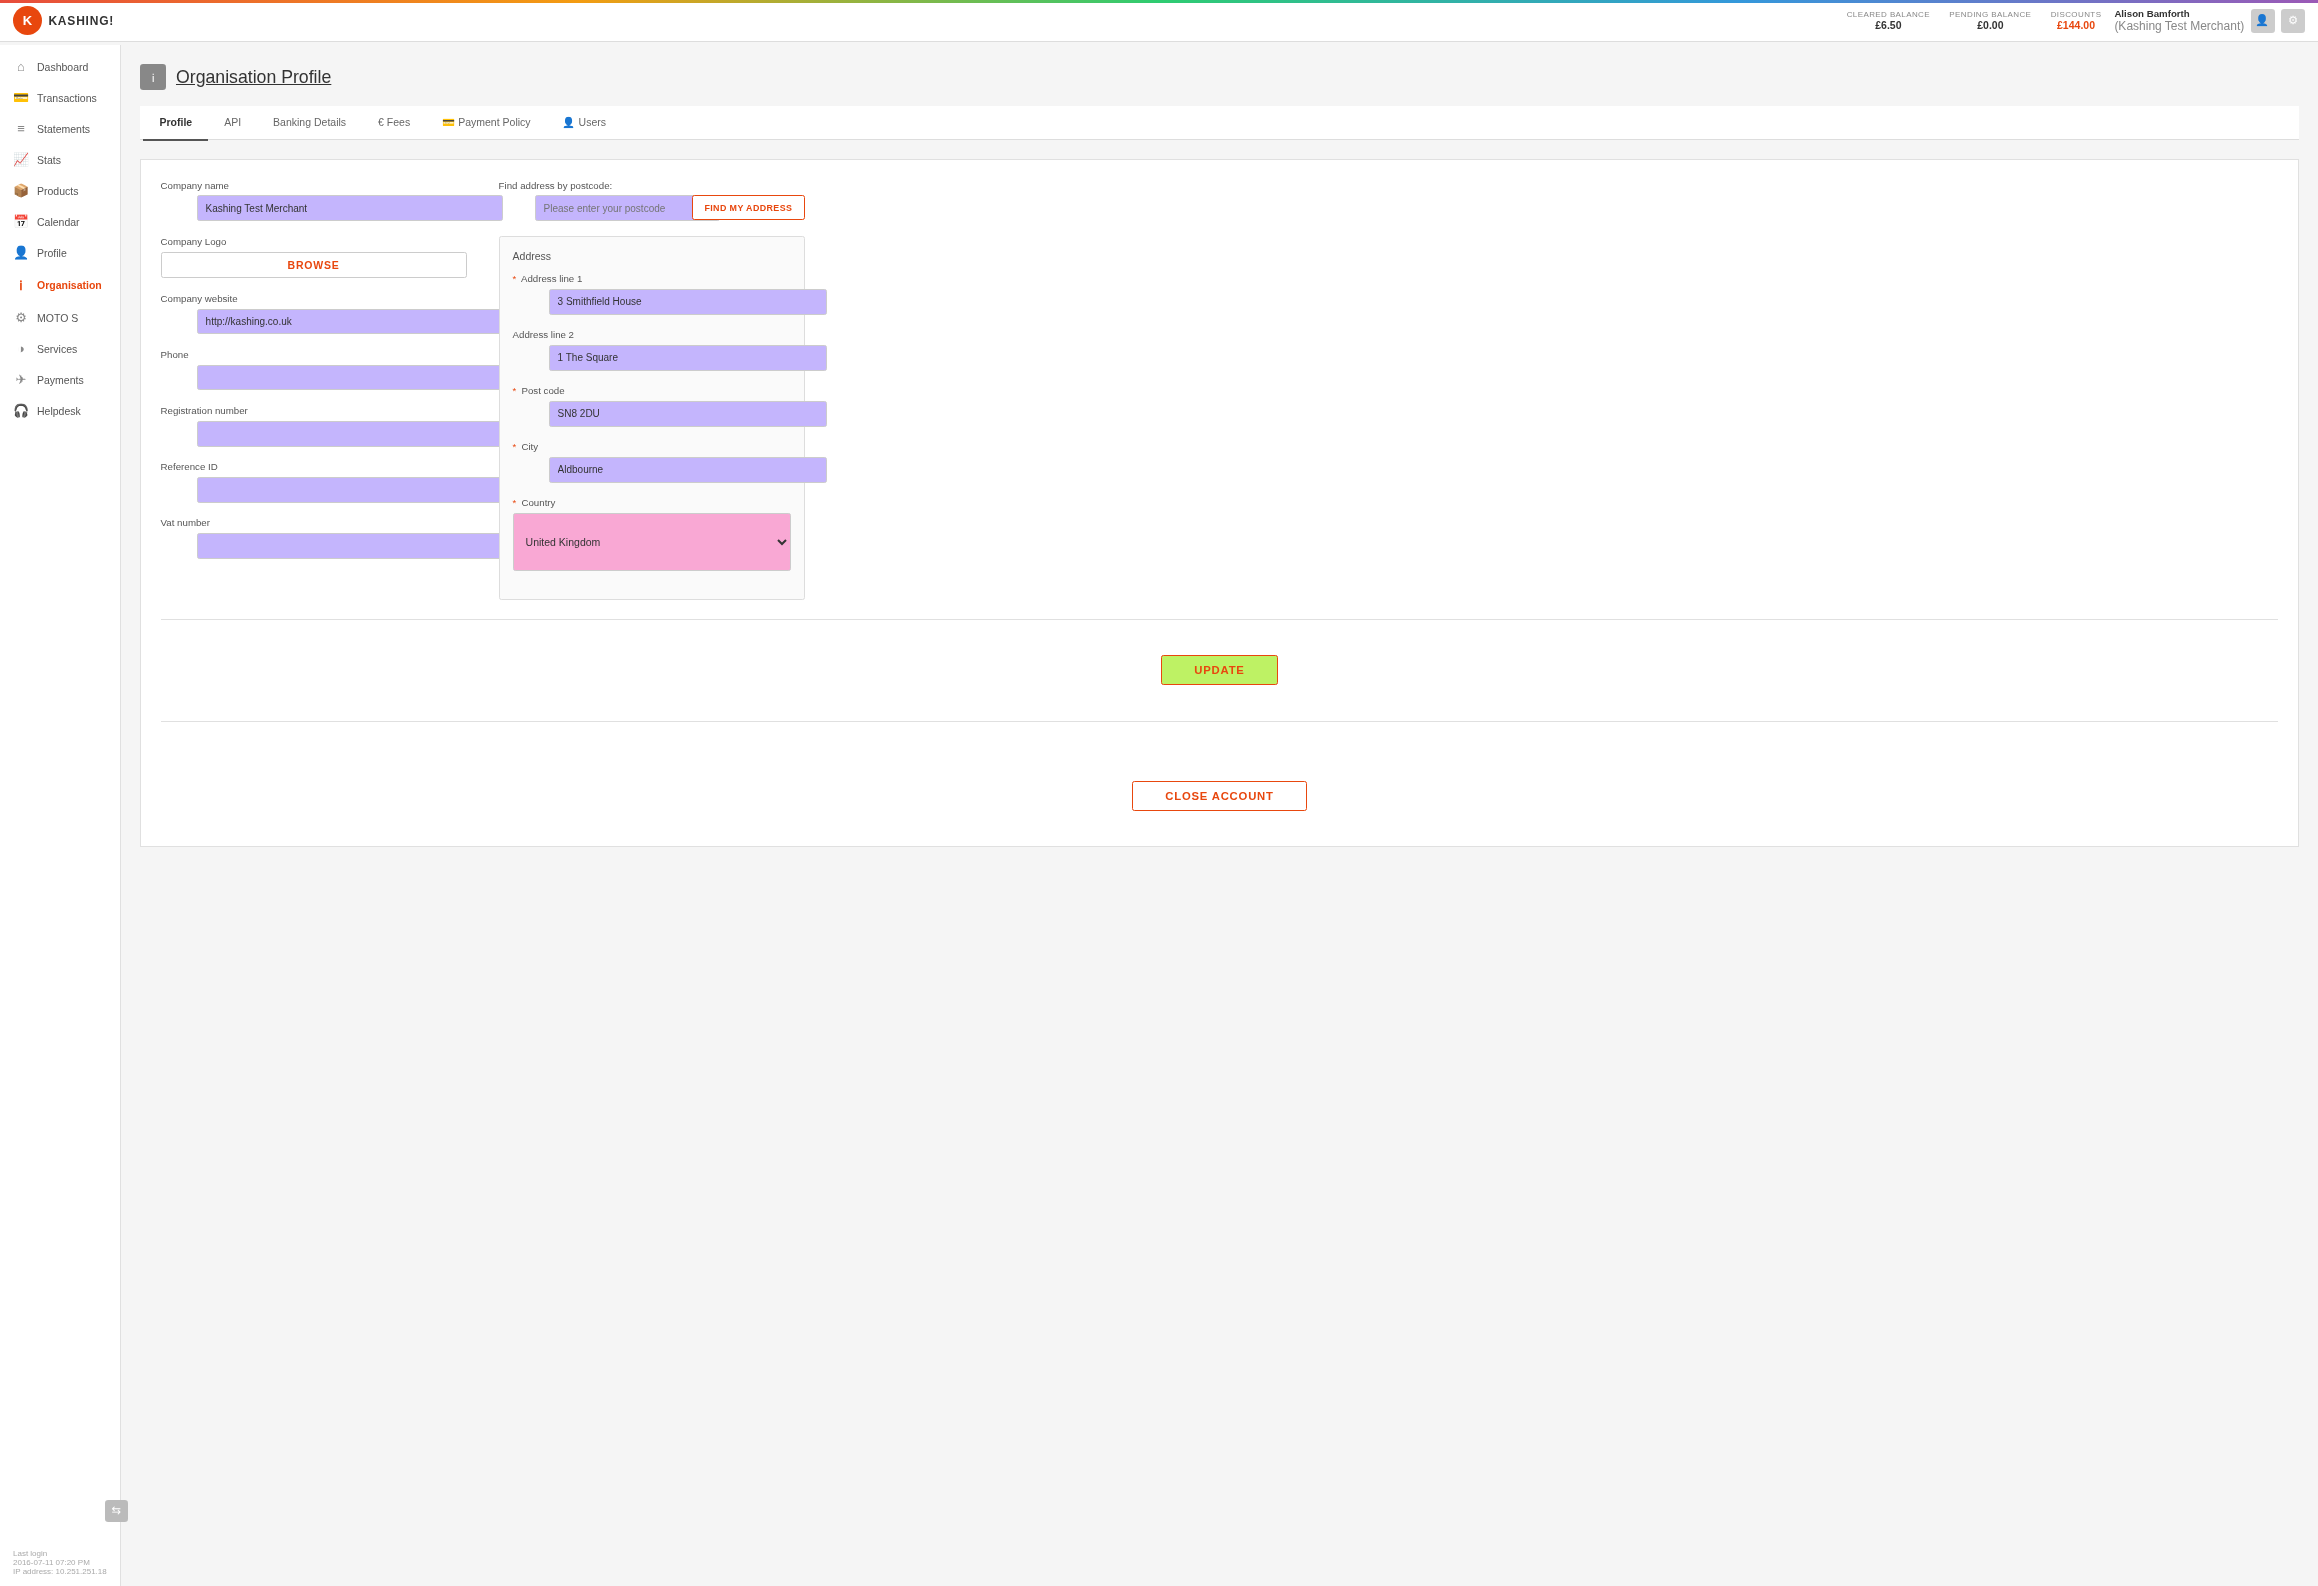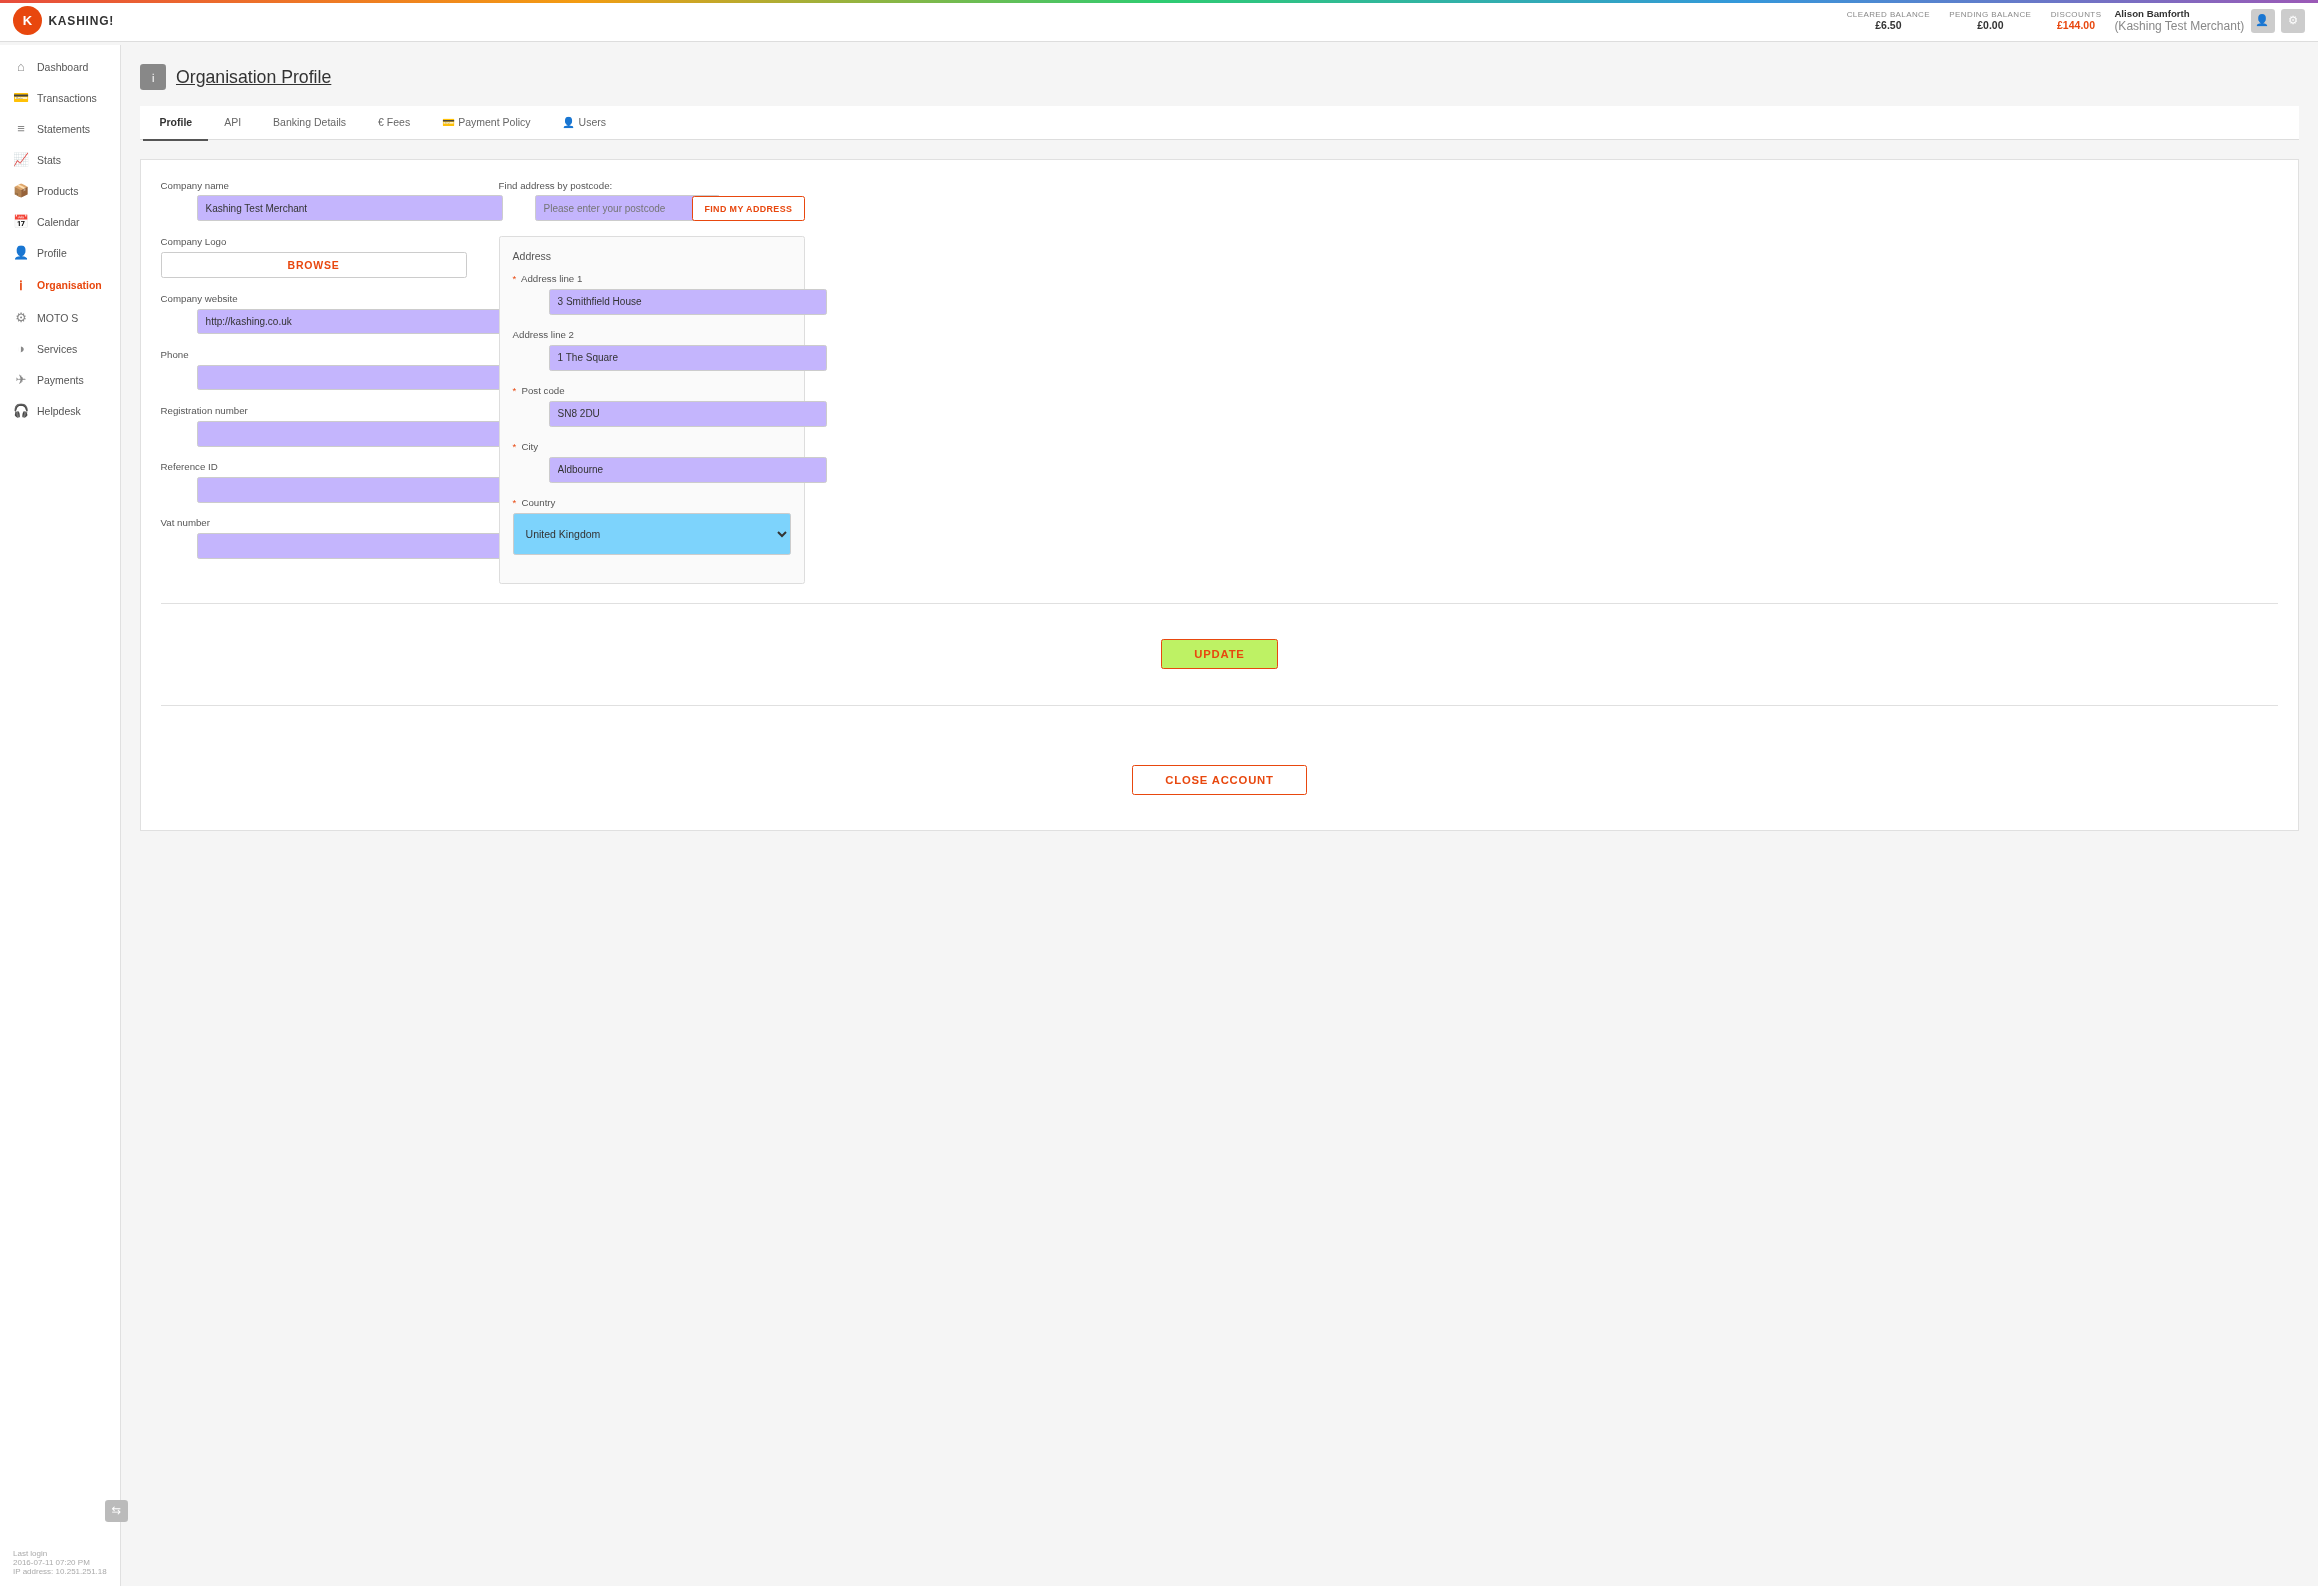--- a/index.html
+++ b/index.html
@@ -199,21 +199,21 @@
       font-size: 10.5px;
       color: #555;
       margin-bottom: 11.3px;
       font-weight: normal;
     }
     .required-star { color: #e8470e; margin-right: 2.4px; }
 
     
     .postcode-row {
       display: flex;
-      align-items: flex-end;
+      align-items: flex-start;
       gap: 8px;
       margin-bottom: 13px;
     }
     .postcode-input-wrap { flex: 1; }
     .find-address-btn {
       border: 1.6px solid #e8470e;
       background: #fff;
       color: #e8470e;
       padding: 6.4px 11.3px;
       font-size: 8.9px;
@@ -221,24 +221,24 @@
       cursor: pointer;
       border-radius: 2.4px;
       letter-spacing: 0.4px;
       white-space: nowrap;
     }
 
     .country-select {
       width: 100%;
       border: 0.8px solid #ccc;
       border-radius: 2.4px;
-      padding: 13px 8px;
+      padding: 21px 8px;
       font-size: 10.5px;
       color: #333;
-      background: #7dd3fc;
+      background: #f9a8d4;
       cursor: pointer;
     }
 
     
     .divider { border: none; border-top: 0.8px solid #e0e0e0; margin: 19.3px 0; }
 
     
     .update-btn {
       display: block;
       margin: 0 auto;

